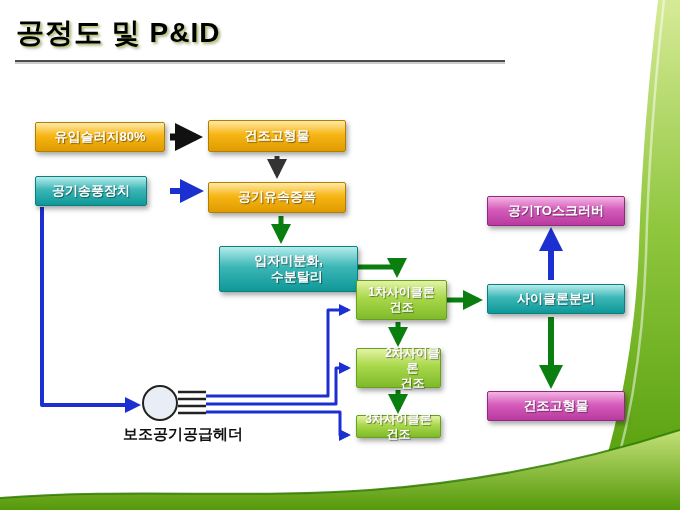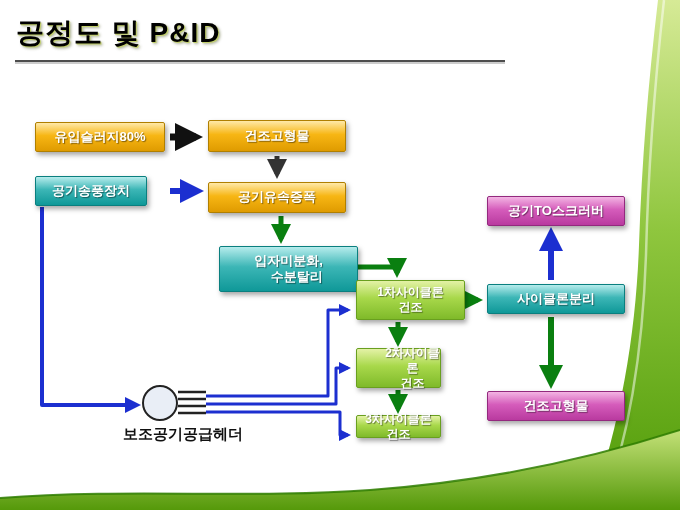--- a/index.html
+++ b/index.html
@@ -101,21 +101,21 @@
       <line x1="178" y1="413" x2="206" y2="413" stroke="#222222" stroke-width="2.5"></line>
     </g>
   </svg>
 
   <div class="box orange" style="left:35px;  top:122px; width:130px; height:30px;">유입슬러지80%</div>
   <div class="box orange" style="left:208px; top:120px; width:138px; height:32px;">건조고형물</div>
   <div class="box teal" style="left:35px;  top:176px; width:112px; height:30px;">공기송풍장치</div>
   <div class="box orange" style="left:208px; top:182px; width:138px; height:31px;">공기유속증폭</div>
   <div class="box teal" style="left:219px; top:246px; width:139px; height:46px;text-align:right;">입자미분화,
 수분탈리</div>
-  <div class="box green" style="left:356px; top:280px; width:109px; height:40px;">1차사이클론
+  <div class="box green" style="left:356px; top:280px; width:91px; height:40px;">1차사이클론
 건조</div>
   <div class="box green" style="left:356px; top:348px; width:85px; height:40px;padding-left:28px;">2차사이클론
 건조</div>
   <div class="box green" style="left:356px; top:415px; width:85px; height:23px;">3차사이클론
 건조</div>
   <div class="box magenta" style="left:487px; top:196px; width:138px; height:30px;">공기TO스크러버</div>
   <div class="box teal" style="left:487px; top:284px; width:138px; height:30px;">사이클론분리</div>
   <div class="box magenta" style="left:487px; top:391px; width:138px; height:30px;">건조고형물</div>
 
   <div class="hdr-label">보조공기공급헤더</div>

